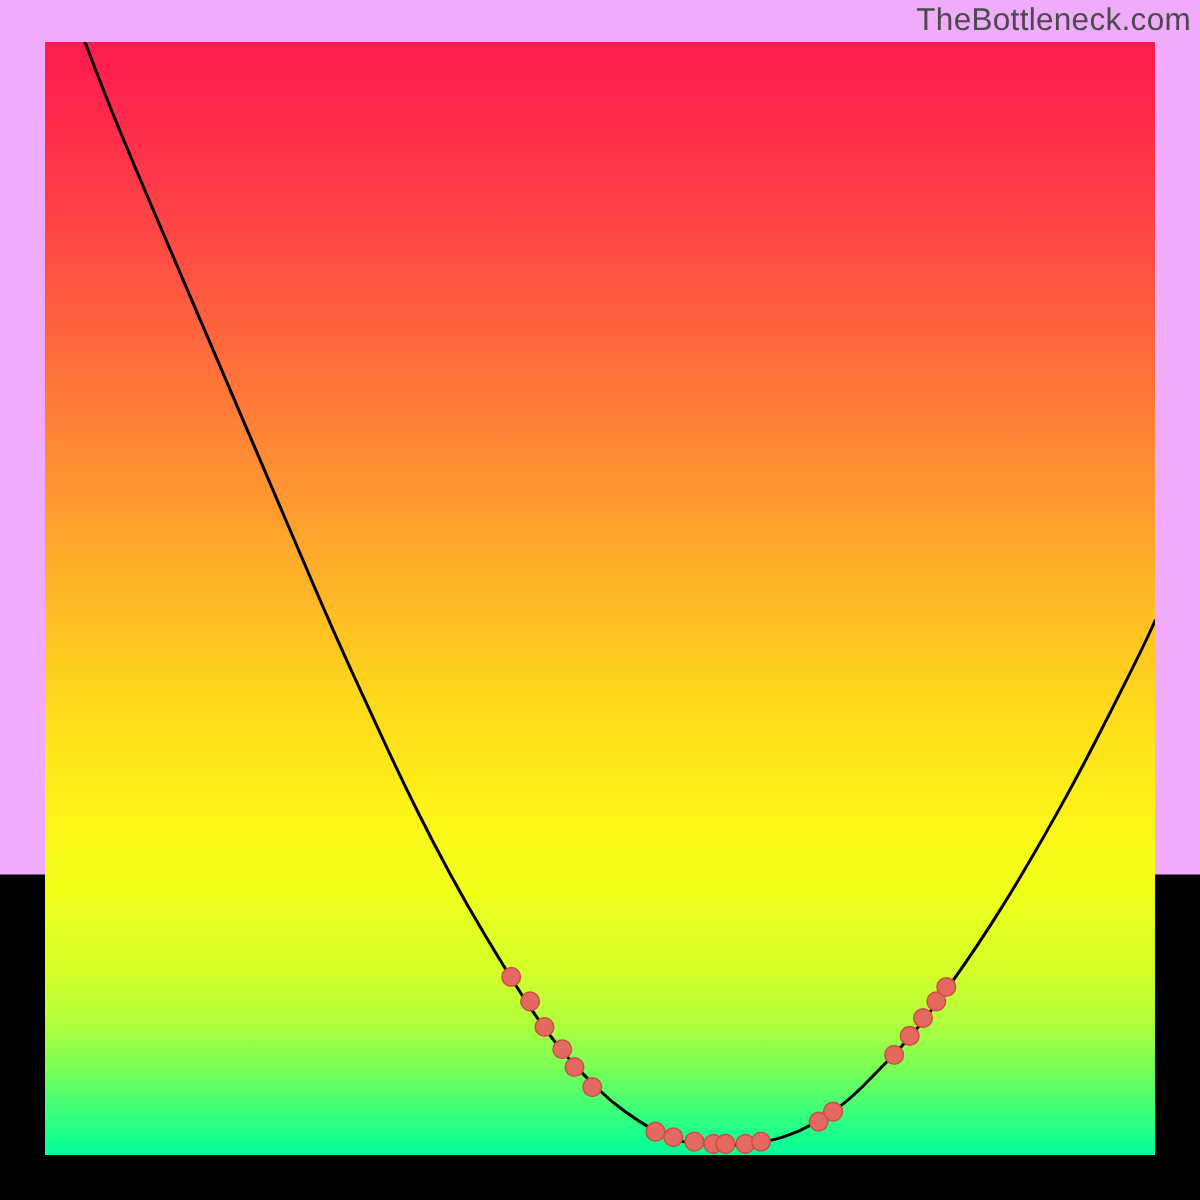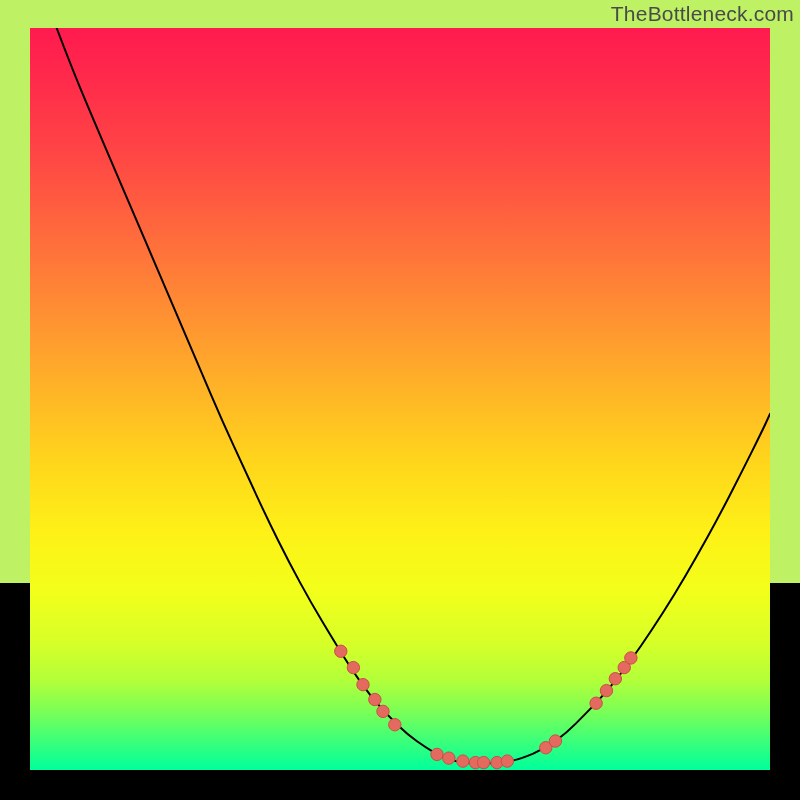--- a/index.html
+++ b/index.html
@@ -1,21 +1,21 @@
 <!DOCTYPE html>
 <html><head>
 <meta charset="utf-8">
 <style>
   * { margin: 0; padding: 0; box-sizing: border-box; }
   html, body { width: 800px; height: 800px; overflow: hidden; background: #000; }
   .frame {
     position: relative;
     width: 800px;
     height: 583px;
-    background: #bef264;
+    background: #f0abfc;
   }
   .watermark {
     position: absolute;
     top: 2px;
     right: 6px;
     font-family: Arial, Helvetica, sans-serif;
     font-size: 21px;
     letter-spacing: 0.2px;
     color: #4a4a4a;
     font-weight: 500;

